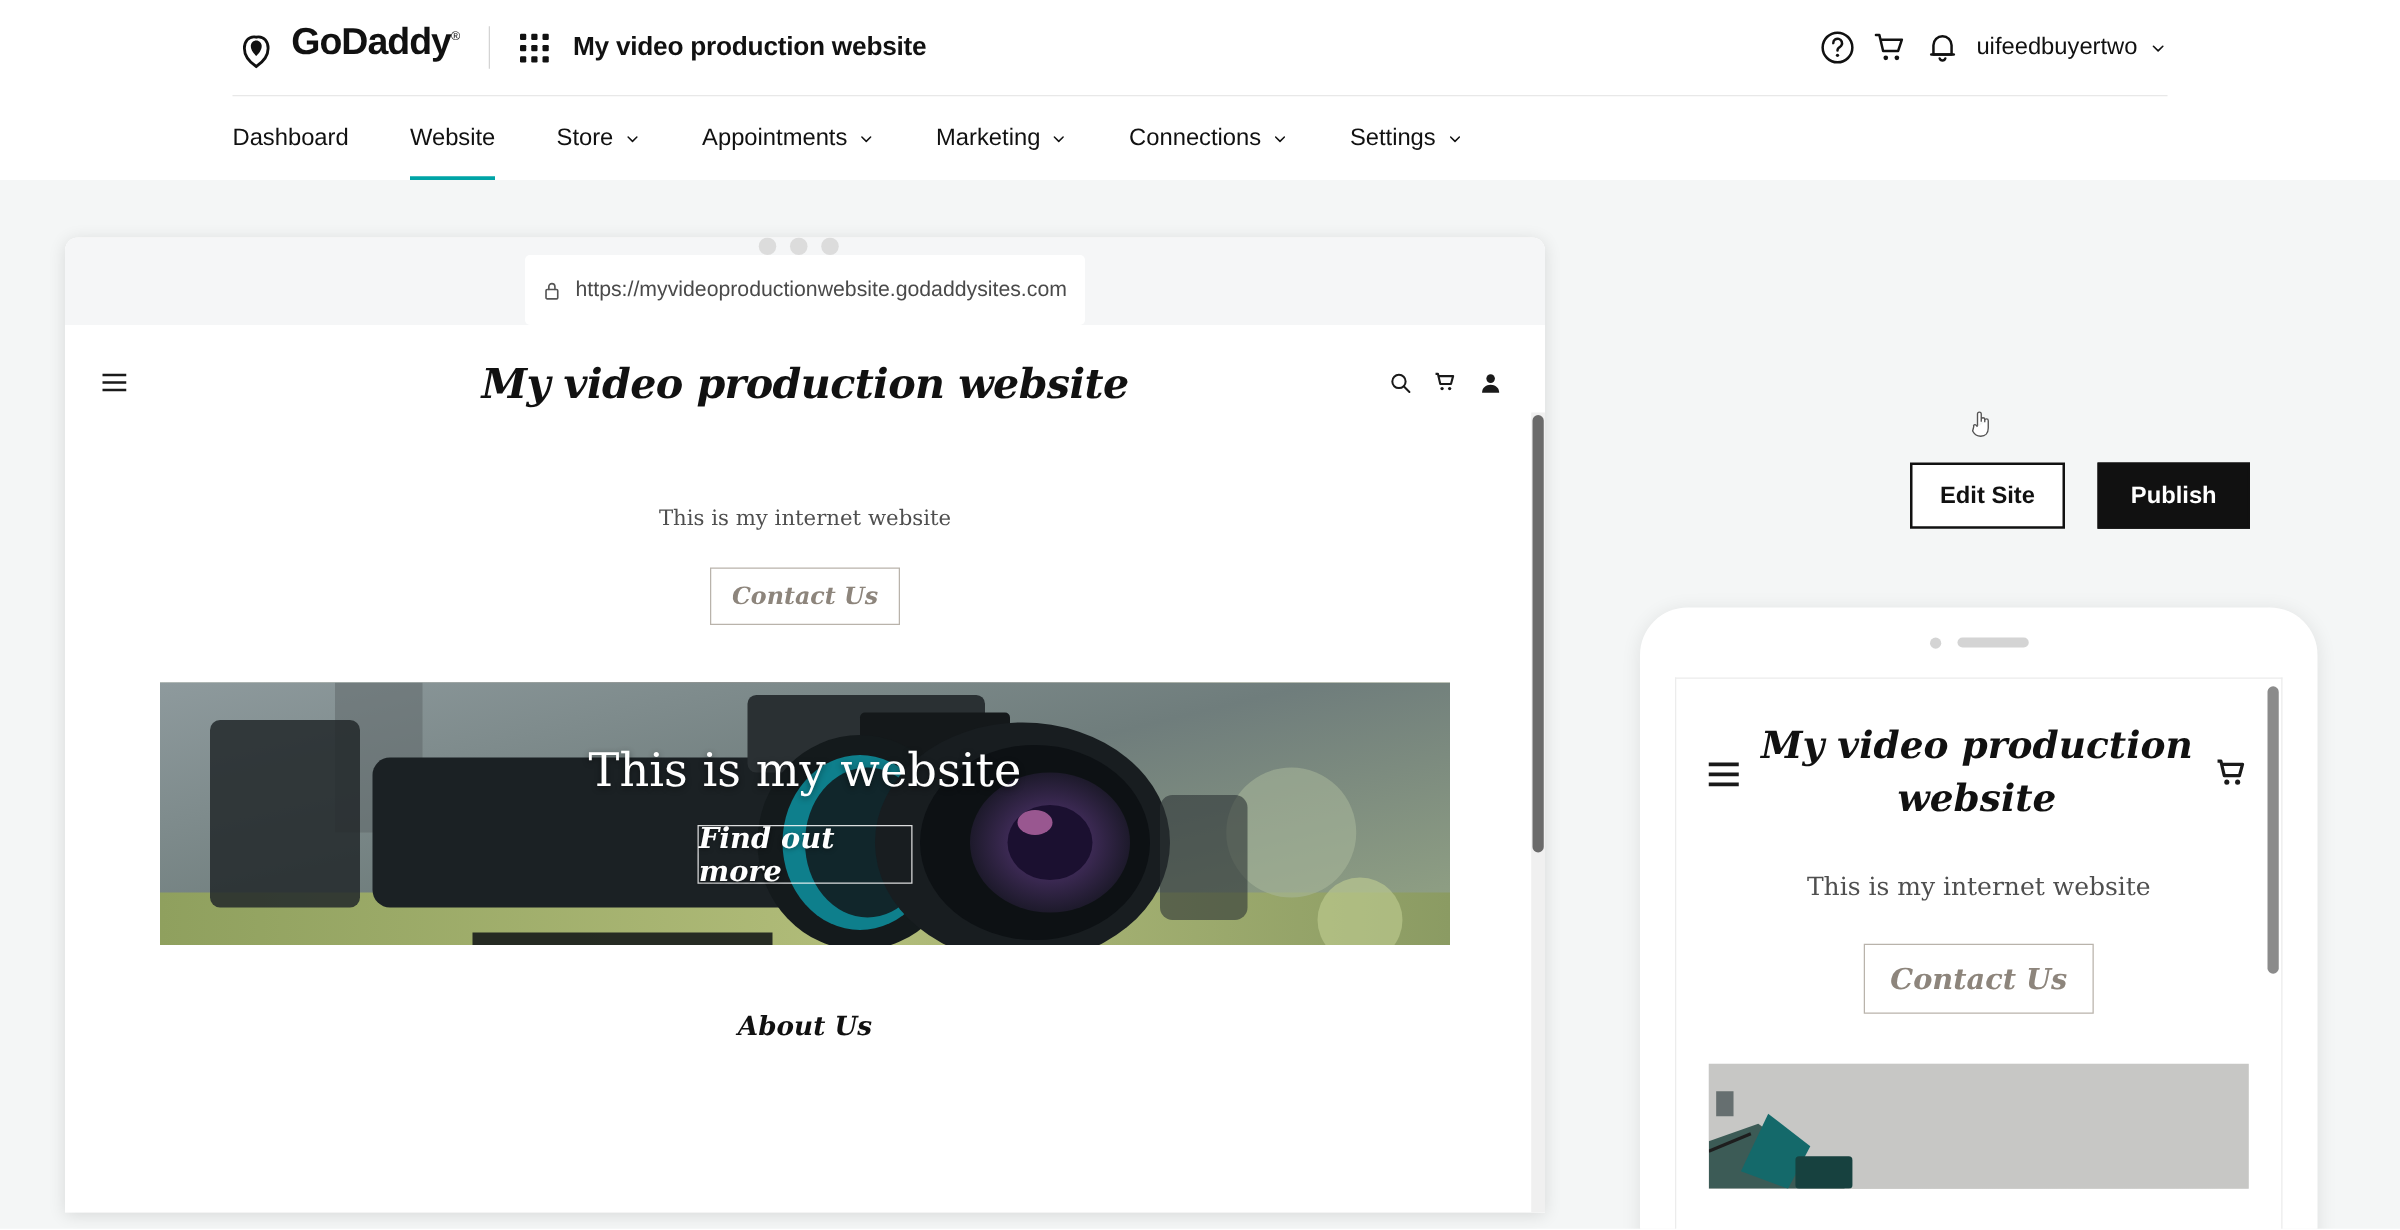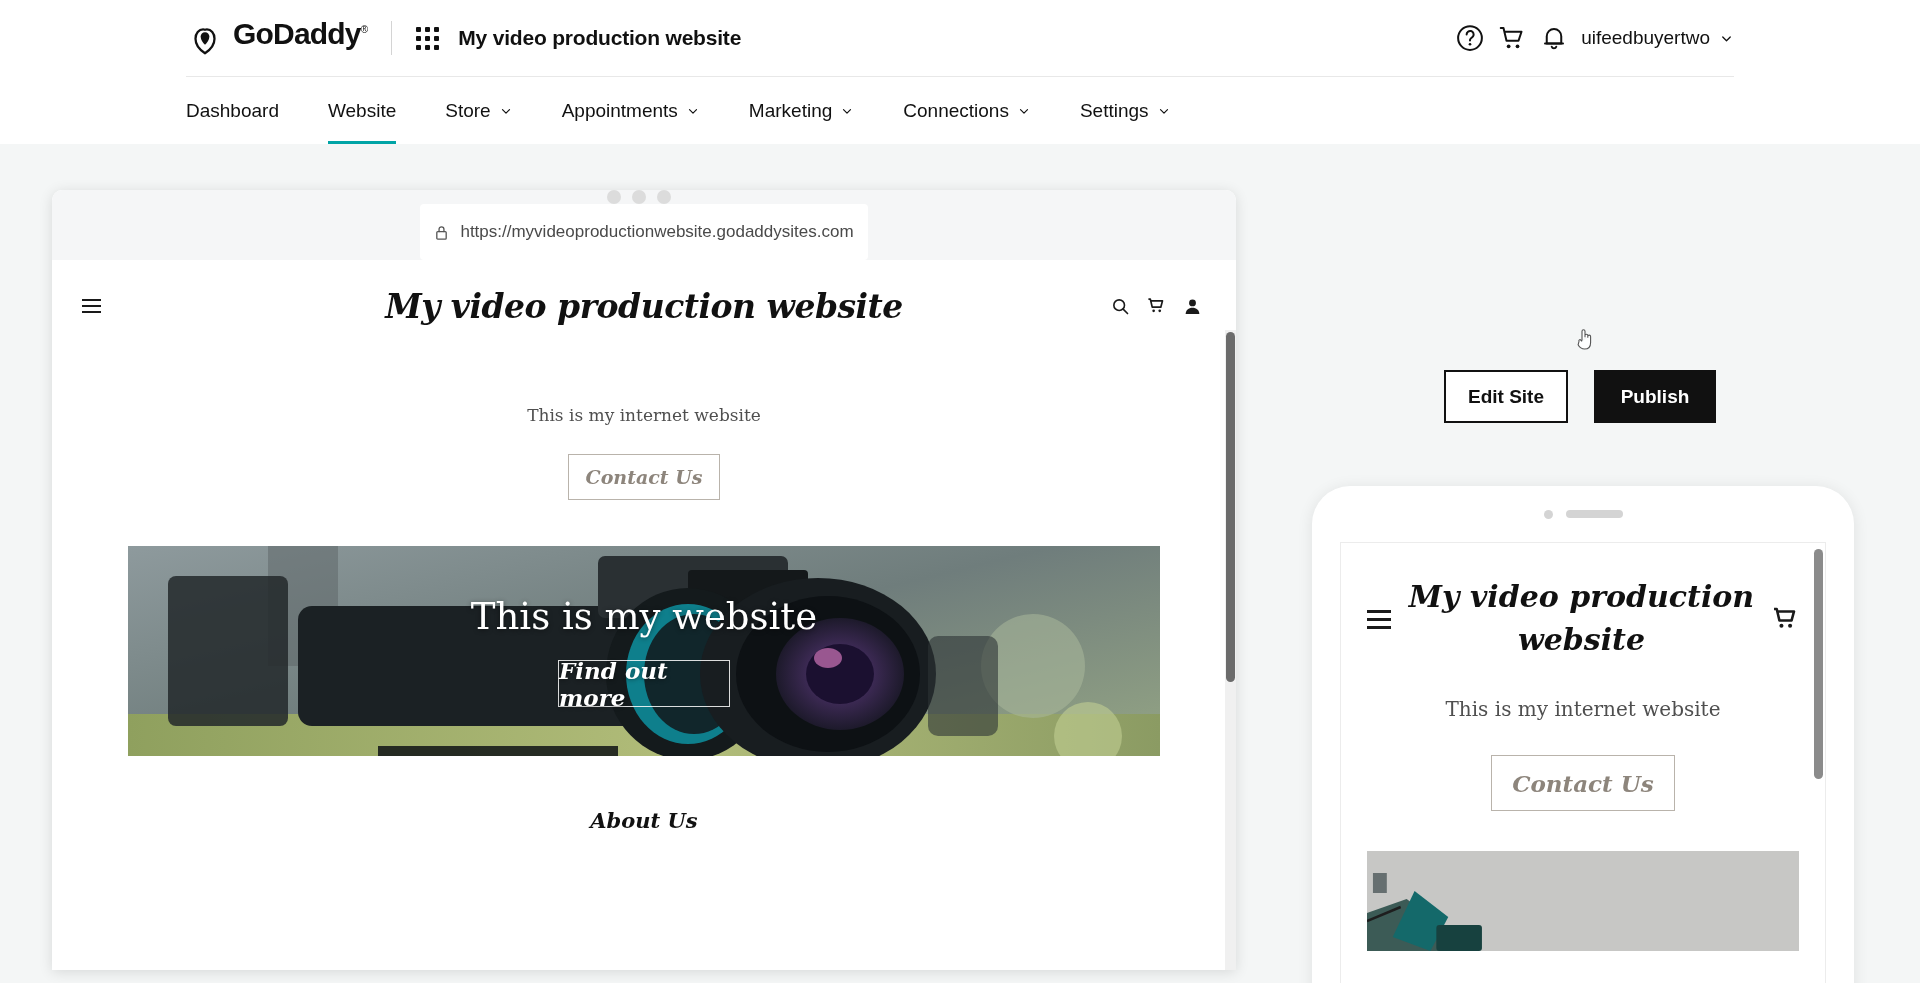--- a/index.html
+++ b/index.html
@@ -166,21 +166,21 @@
   .desk-scrollbar .thumb {
     position: absolute; top: 2px; left: 1px; width: 9px; height: 350px;
     background: #6b6b6b; border-radius: 5px;
   }
 
   
   .cursor-hand {
     position: absolute; left: 1573px; top: 182px; width: 24px; height: 26px;
   }
   .action-buttons {
-    position: absolute; left: 1444px; top: 226px;
+    position: absolute; left: 1528px; top: 226px;
     display: flex; gap: 26px;
   }
   .btn-edit {
     width: 124px; height: 53px; background: #ffffff; border: 2px solid #111111;
     display: flex; align-items: center; justify-content: center;
     font-size: 19px; font-weight: 700; color: #111111; cursor: pointer;
   }
   .btn-publish {
     width: 122px; height: 53px; background: #111111; border: 2px solid #111111;
     display: flex; align-items: center; justify-content: center;

